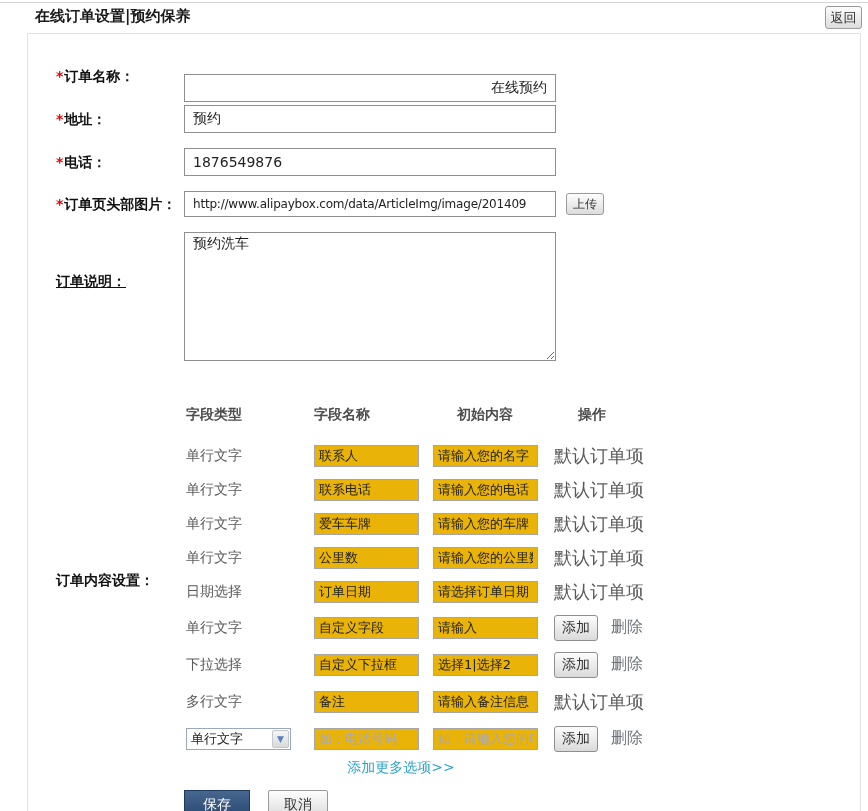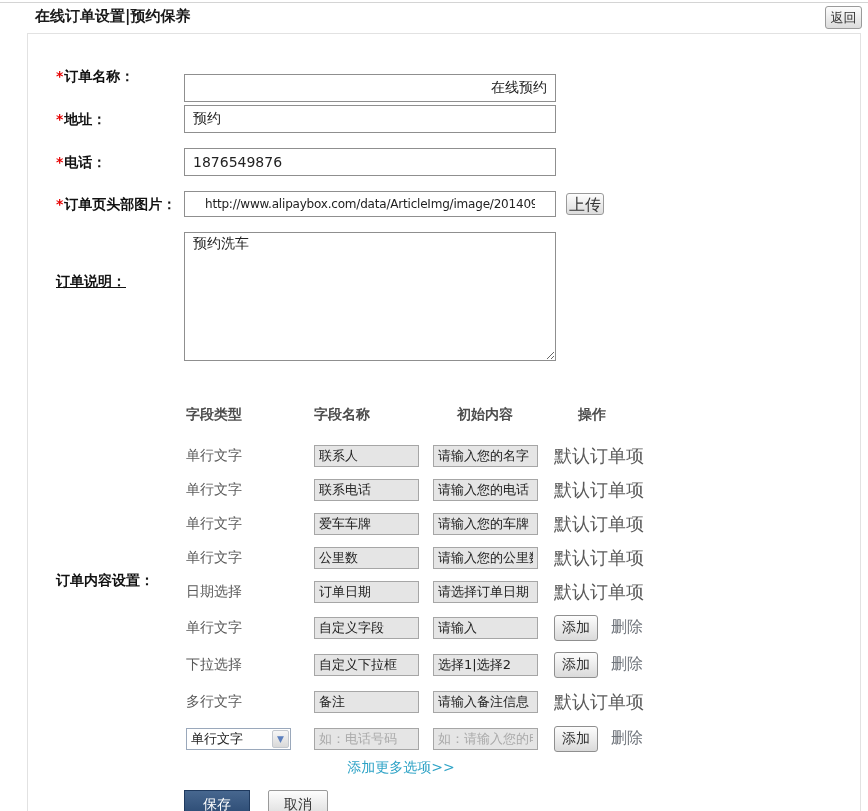--- a/index.html
+++ b/index.html
@@ -26,47 +26,47 @@
   .req { color:#e60000; margin-right:1px; }
   .lbl-name { top:33px; } .lbl-addr { top:76px; } .lbl-phone { top:119px; }
   .lbl-img { top:161px; } .lbl-desc { top:238px;text-decoration:underline; } .lbl-section { top:537px; }
 
   .tinput {
     position:absolute; left:156px; width:372px; height:28px;
     border:1px solid #8f8f8f; background:#fff; padding:0 8px;
     font-size:14px; color:#222;
   }
   .in-name { top:40px;text-align:right; } .in-addr { top:71px; } .in-phone { top:114px; }
-  .in-url { top:157px; height:26px; font-size:12px; padding:0 20px; letter-spacing:-0.2px; }
+  .in-url { top:157px; height:26px; font-size:12px; padding:0 8px; letter-spacing:-0.2px; }
 
   .upload-btn {
     position:absolute; left:538px; top:159px; width:38px; height:22px;
     border:1px solid #9a9a9a; border-radius:3px;
     background:linear-gradient(#fdfdfd,#dcdcdc);
-    font-size:16px; color:#333; cursor:pointer; text-align:center; line-height:19px;
+    font-size:12px; color:#333; cursor:pointer; text-align:center; line-height:19px;
   }
 
   .desc-area {
     position:absolute; left:156px; top:198px; width:372px; height:129px;
     border:1px solid #8f8f8f; padding:2px 8px; font-size:14px; color:#222;
     resize:both; overflow:auto; background:#fff;
   }
 
   .note { position:absolute; left:158px; top:345px; font-size:14px; color:#4d4d4d; white-space:nowrap; }
 
   .thead { position:absolute; left:158px; top:372px; display:flex; width:465px; }
   .thead .hc { font-size:14px; font-weight:bold; color:#4d4d4d; }
   .hc-type { width:128px; } .hc-name { width:119px; } .hc-init { width:121px;margin-left:24px; }
 
   .rows { position:absolute; left:158px; top:405px; width:465px; }
   .frow { display:flex; align-items:center; height:34px; }
   .frow.tall { height:37px; }
   .cell-type { width:128px; font-size:14px; color:#5a5a5a; }
   .cell-name { width:119px; } .cell-init { width:121px; }
-  .sinput { width:105px; height:22px; border:1px solid #a6a6a6; padding:0 4px; font-size:13px; color:#222; background:#e5e5e5; }
+  .sinput { width:105px; height:22px; border:1px solid #a6a6a6; padding:0 4px; font-size:13px; color:#222; background:#eab308; }
   .sinput::placeholder { color:#aaa; }
   .default-label { font-size:18px; color:#5a5a5a; white-space:nowrap; }
   .add-btn {
     width:44px; height:26px; border:1px solid #8f8f8f; border-radius:3px;
     background:linear-gradient(#fdfdfd,#dadada); font-size:14px; color:#333; cursor:pointer;
   }
   .del-link { margin-left:13px; font-size:16px; color:#6f747b; cursor:pointer; }
 
   .fselect { width:105px; height:22px; border:1px solid #9aa8bb; background:#fff; display:flex; align-items:center; cursor:pointer; }
   .sel-val { flex:1; padding-left:4px; font-size:13px; color:#222; white-space:nowrap; overflow:hidden; }

